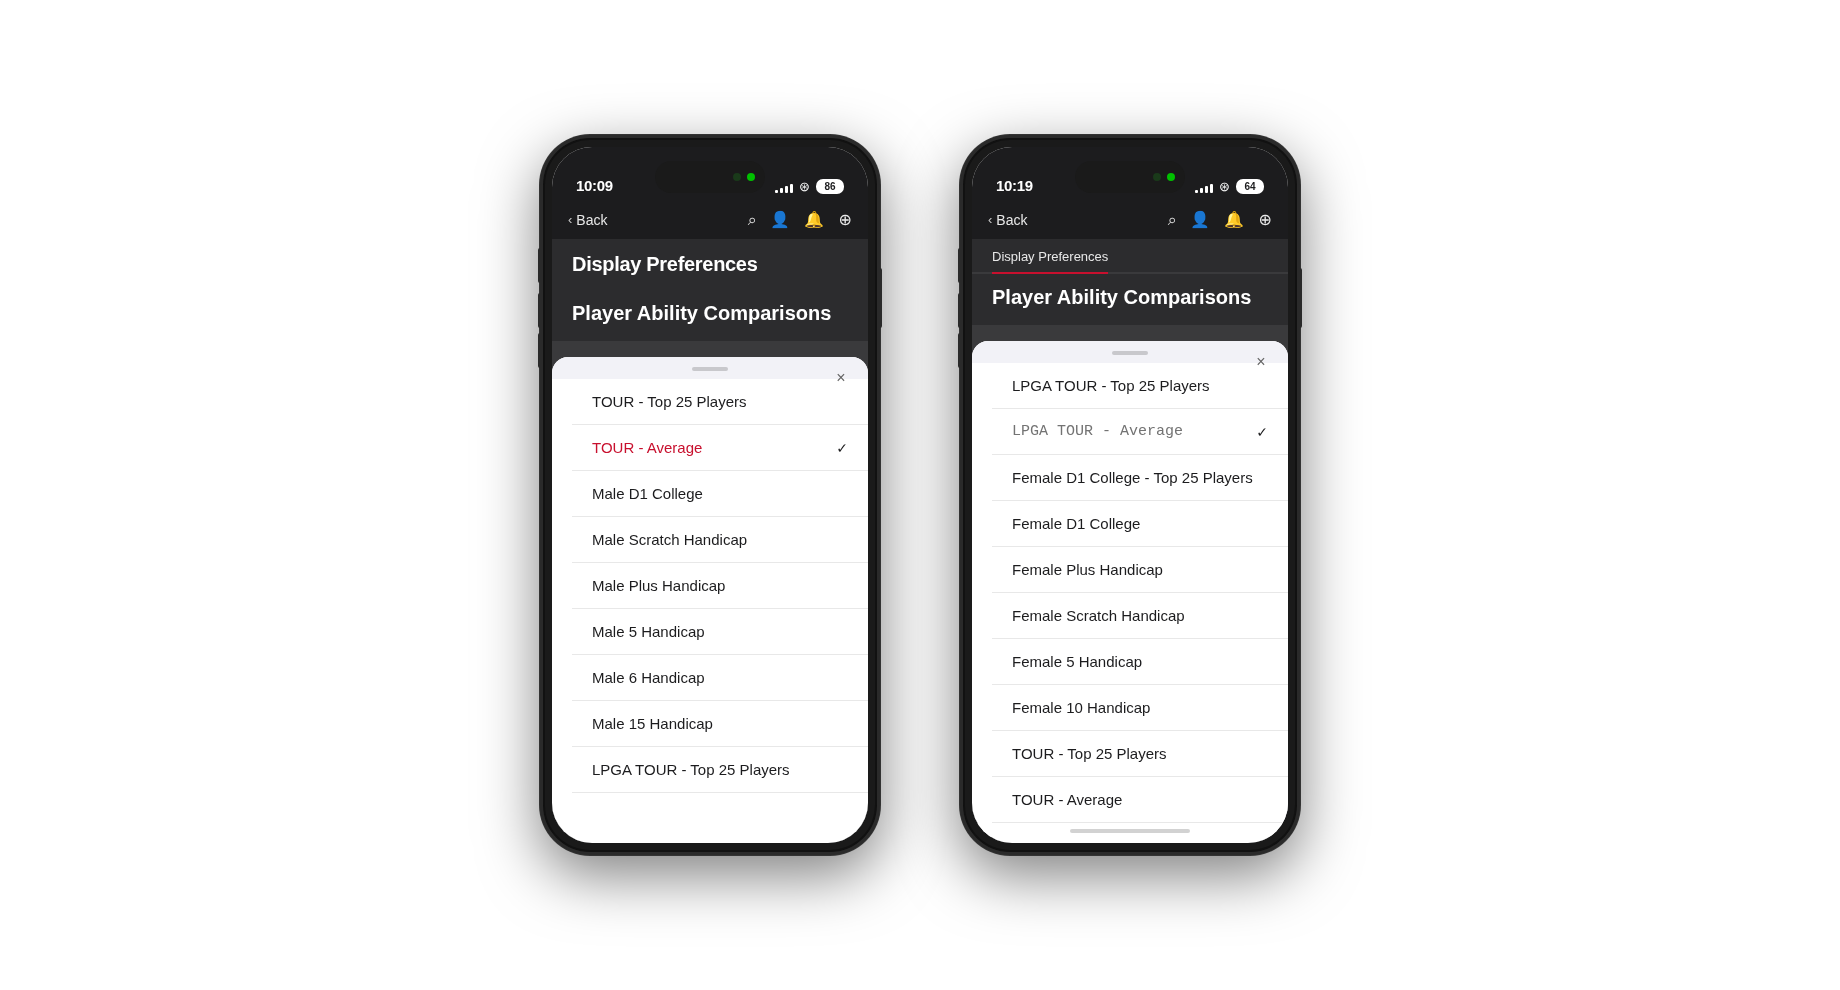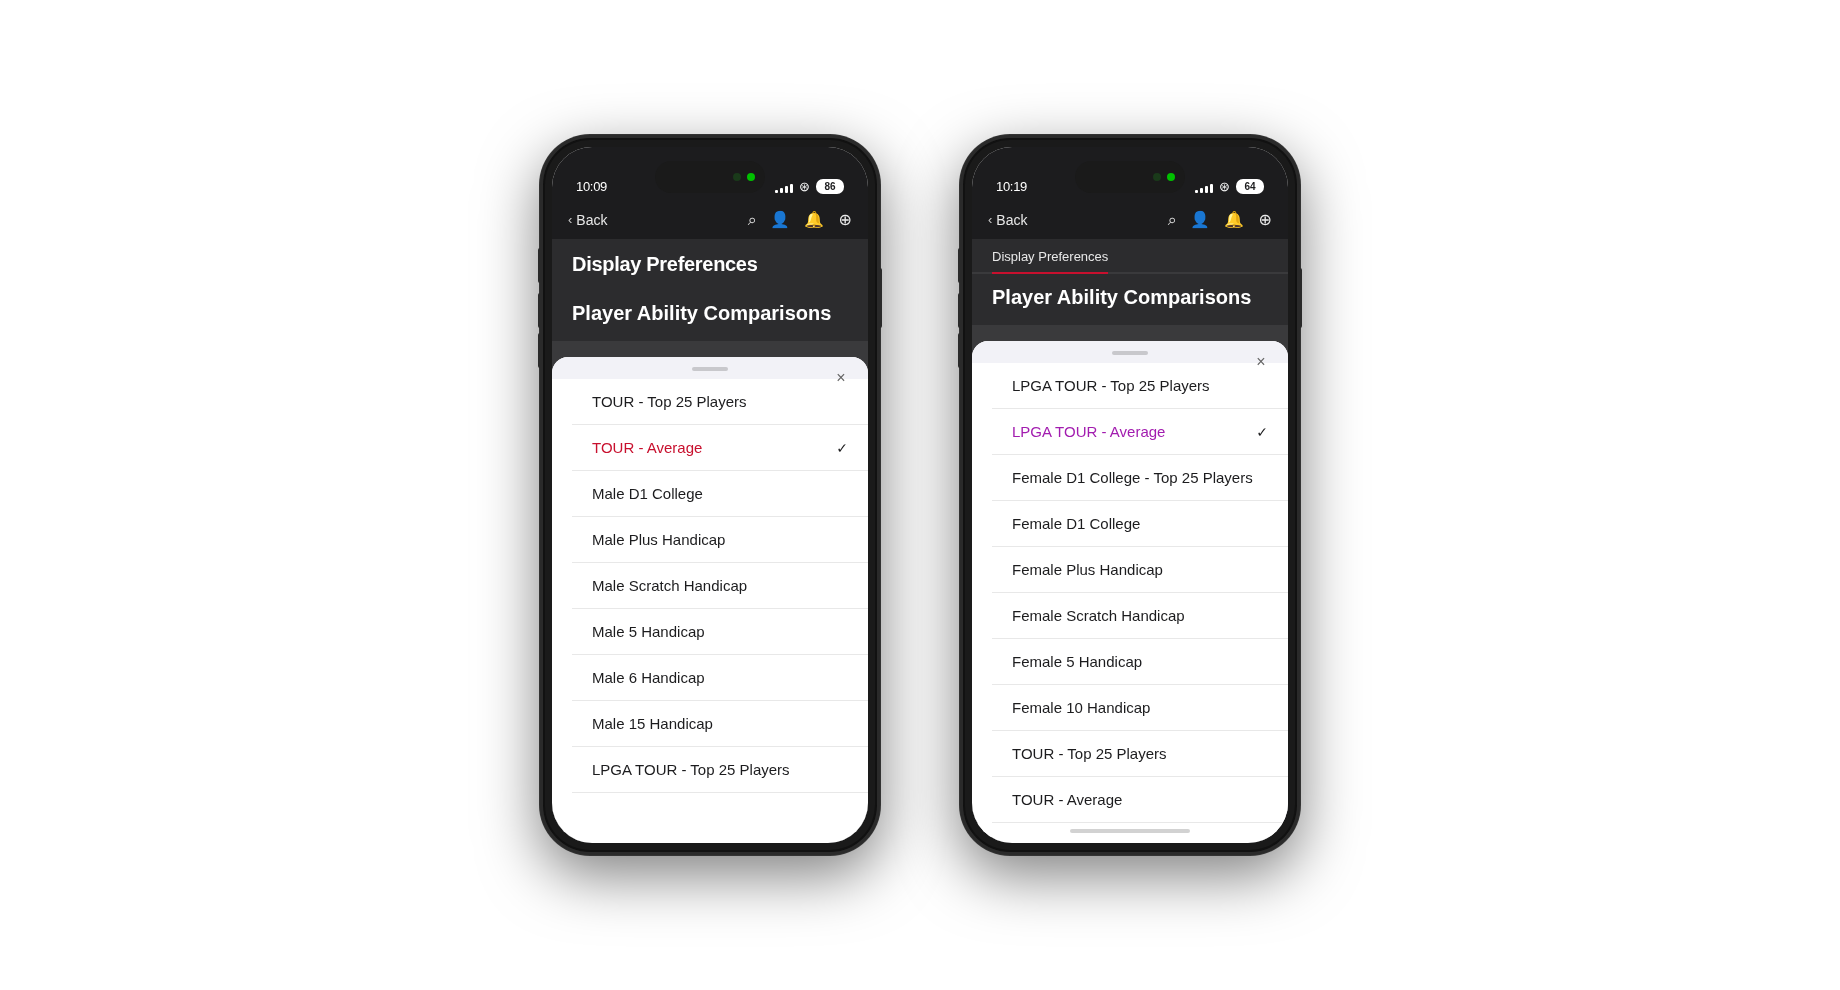--- a/index.html
+++ b/index.html
@@ -101,22 +101,22 @@
       display: flex;
       align-items: flex-end;
       justify-content: space-between;
       padding: 0 24px 8px;
       flex-shrink: 0;
       position: relative;
     }
 
     .status-time {
       color: white;
-      font-size: 13px;
-      font-weight: 400;
+      font-size: 15px;
+      font-weight: 700;
       letter-spacing: -0.3px;
     }
 
     .status-icons {
       display: flex;
       align-items: center;
       gap: 6px;
     }
 
     .signal-bars {
@@ -390,24 +390,24 @@
             <span>TOUR - Top 25 Players</span>
           </div>
           <div class="sheet-item selected">
             <span style="color: rgb(200, 16, 46);">TOUR - Average</span>
             <span class="check-mark">✓</span>
           </div>
           <div class="sheet-item">
             <span>Male D1 College</span>
           </div>
           <div class="sheet-item">
+            <span>Male Scratch Handicap</span>
+          </div>
+          <div class="sheet-item">
             <span>Male Plus Handicap</span>
-          </div>
-          <div class="sheet-item">
-            <span>Male Scratch Handicap</span>
           </div>
           <div class="sheet-item">
             <span>Male 5 Handicap</span>
           </div>
           <div class="sheet-item">
             <span>Male 6 Handicap</span>
           </div>
           <div class="sheet-item">
             <span>Male 15 Handicap</span>
           </div>
@@ -475,21 +475,21 @@
       <div class="bottom-sheet">
         <div class="sheet-handle-area">
           <div class="sheet-handle"></div>
           <div class="sheet-close">×</div>
         </div>
         <div class="sheet-list">
           <div class="sheet-item">
             <span>LPGA TOUR - Top 25 Players</span>
           </div>
           <div class="sheet-item selected">
-            <span style="color: #a21caf;">LPGA TOUR - Average</span>
+            <span style="color: #737373; font-family: Liberation Mono, monospace;">LPGA TOUR - Average</span>
             <span class="check-mark">✓</span>
           </div>
           <div class="sheet-item">
             <span>Female D1 College - Top 25 Players</span>
           </div>
           <div class="sheet-item">
             <span>Female D1 College</span>
           </div>
           <div class="sheet-item">
             <span>Female Plus Handicap</span>

